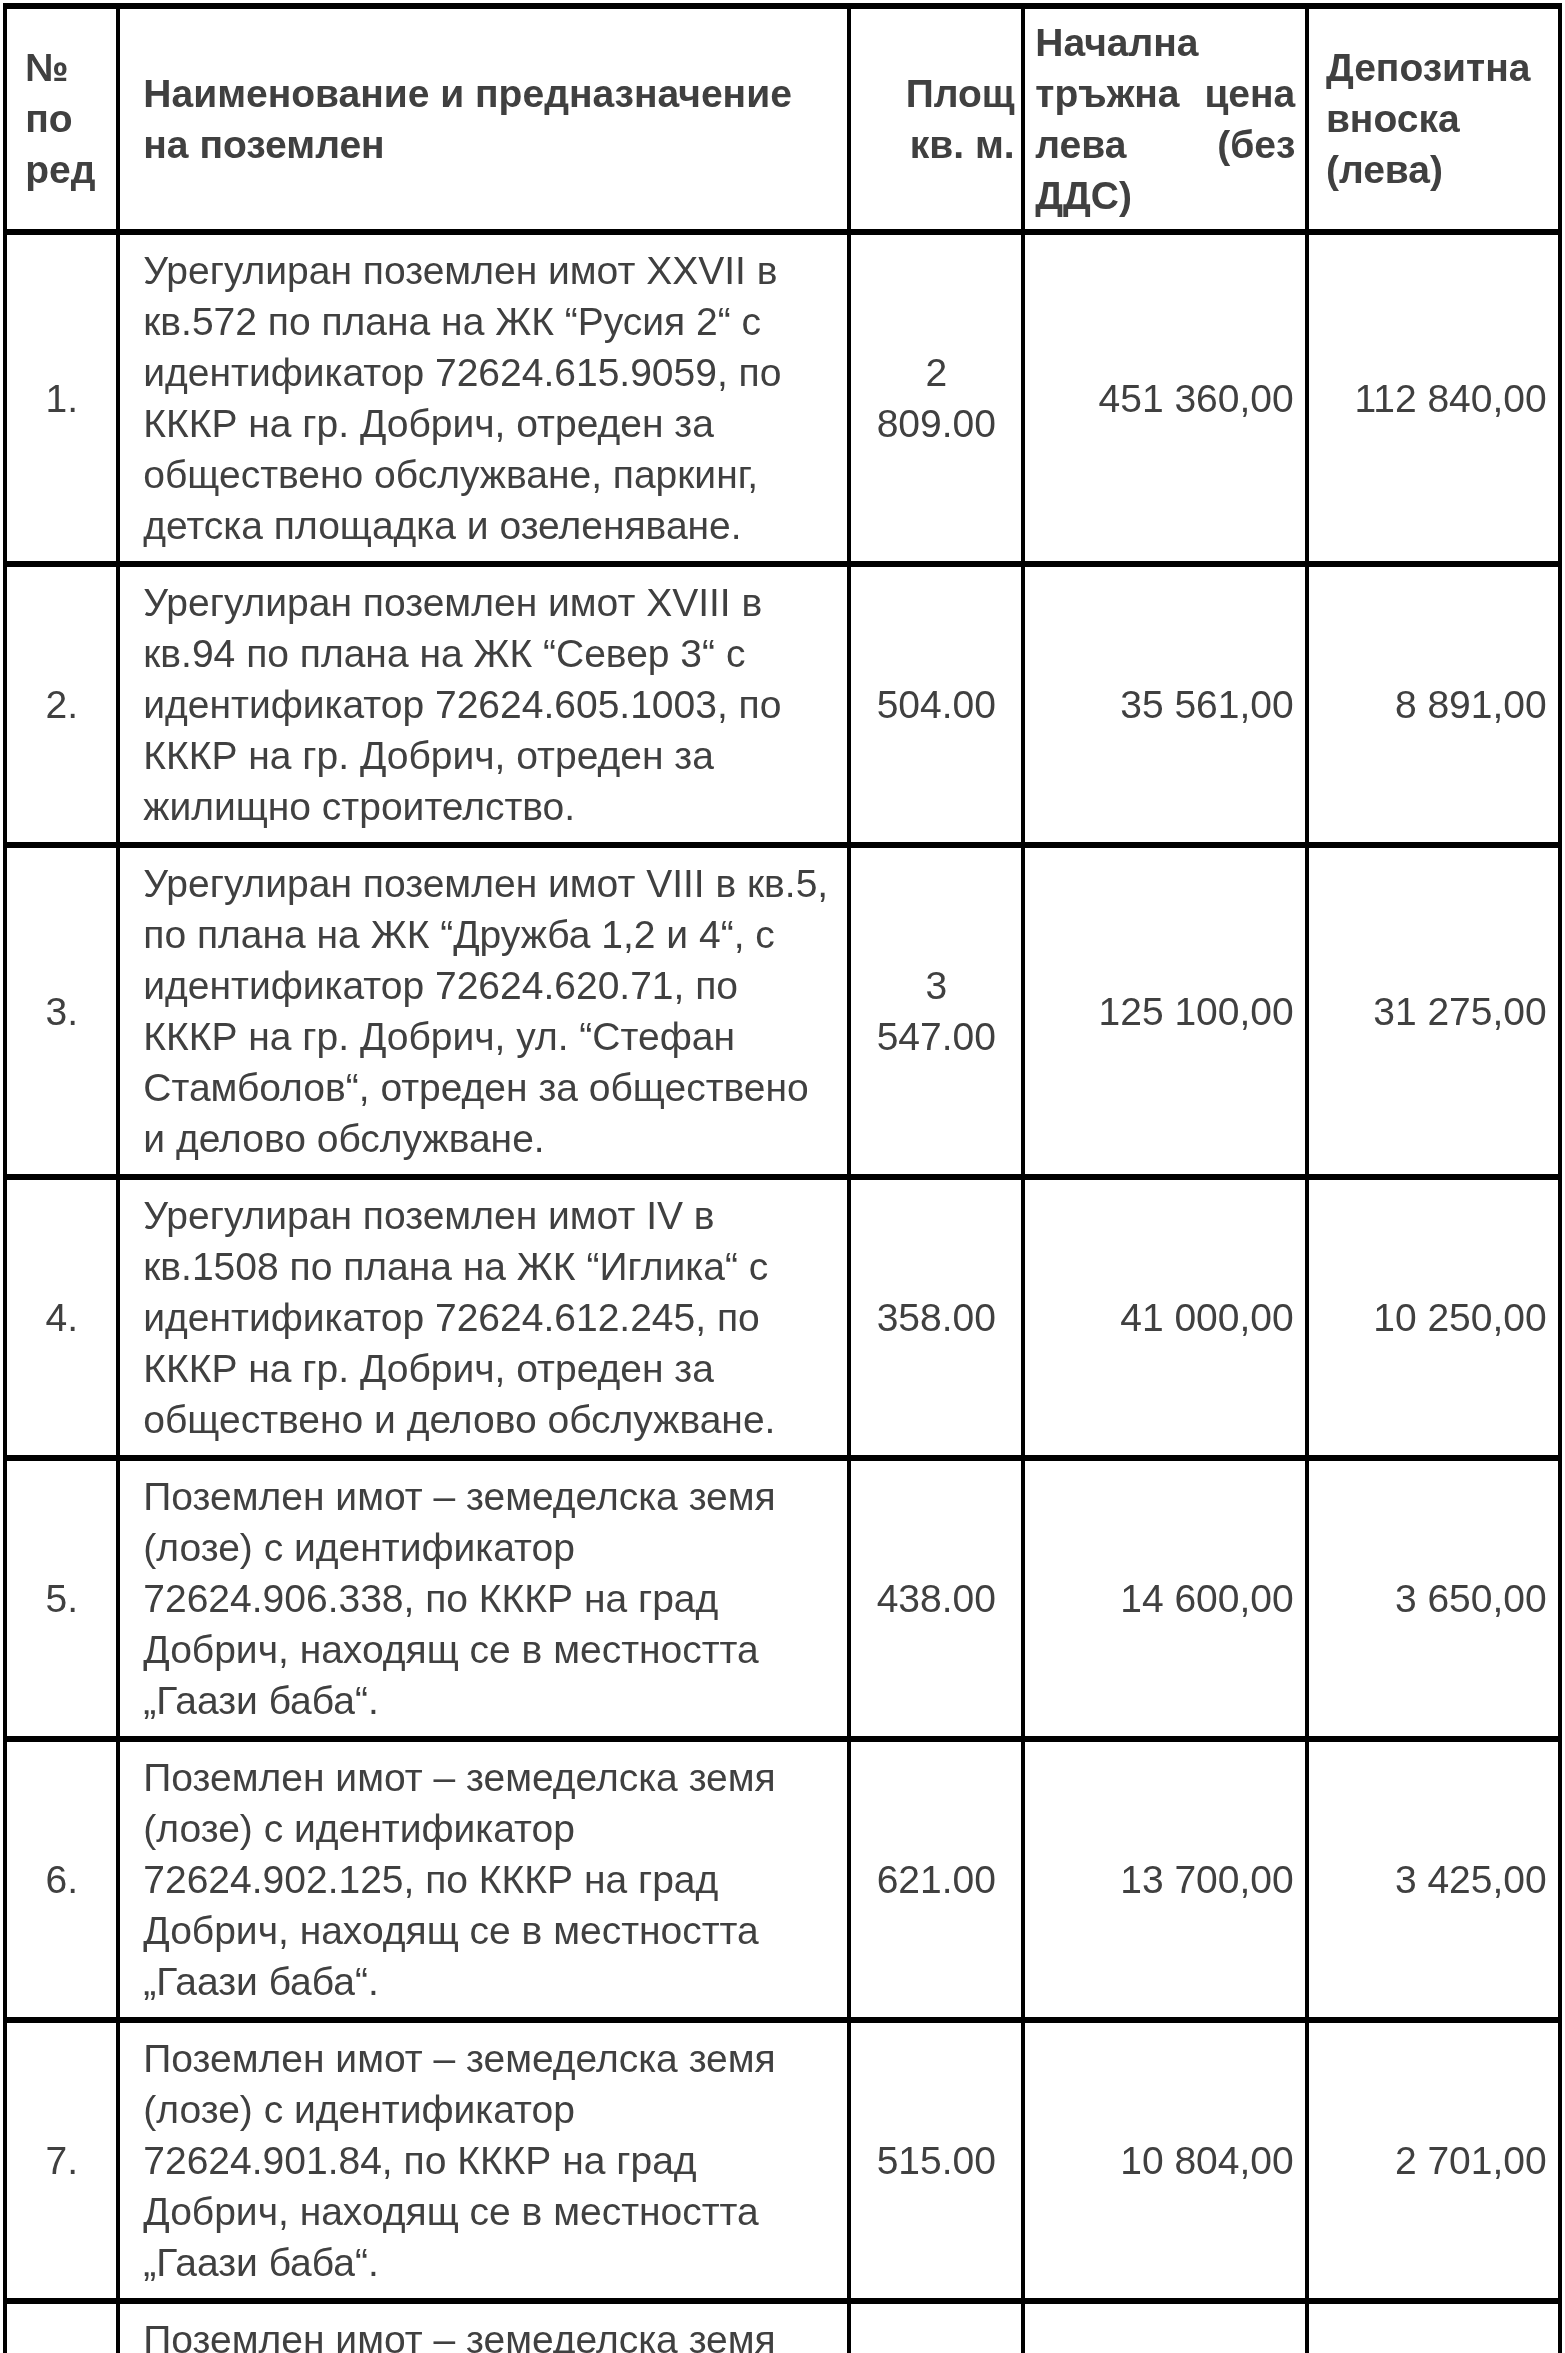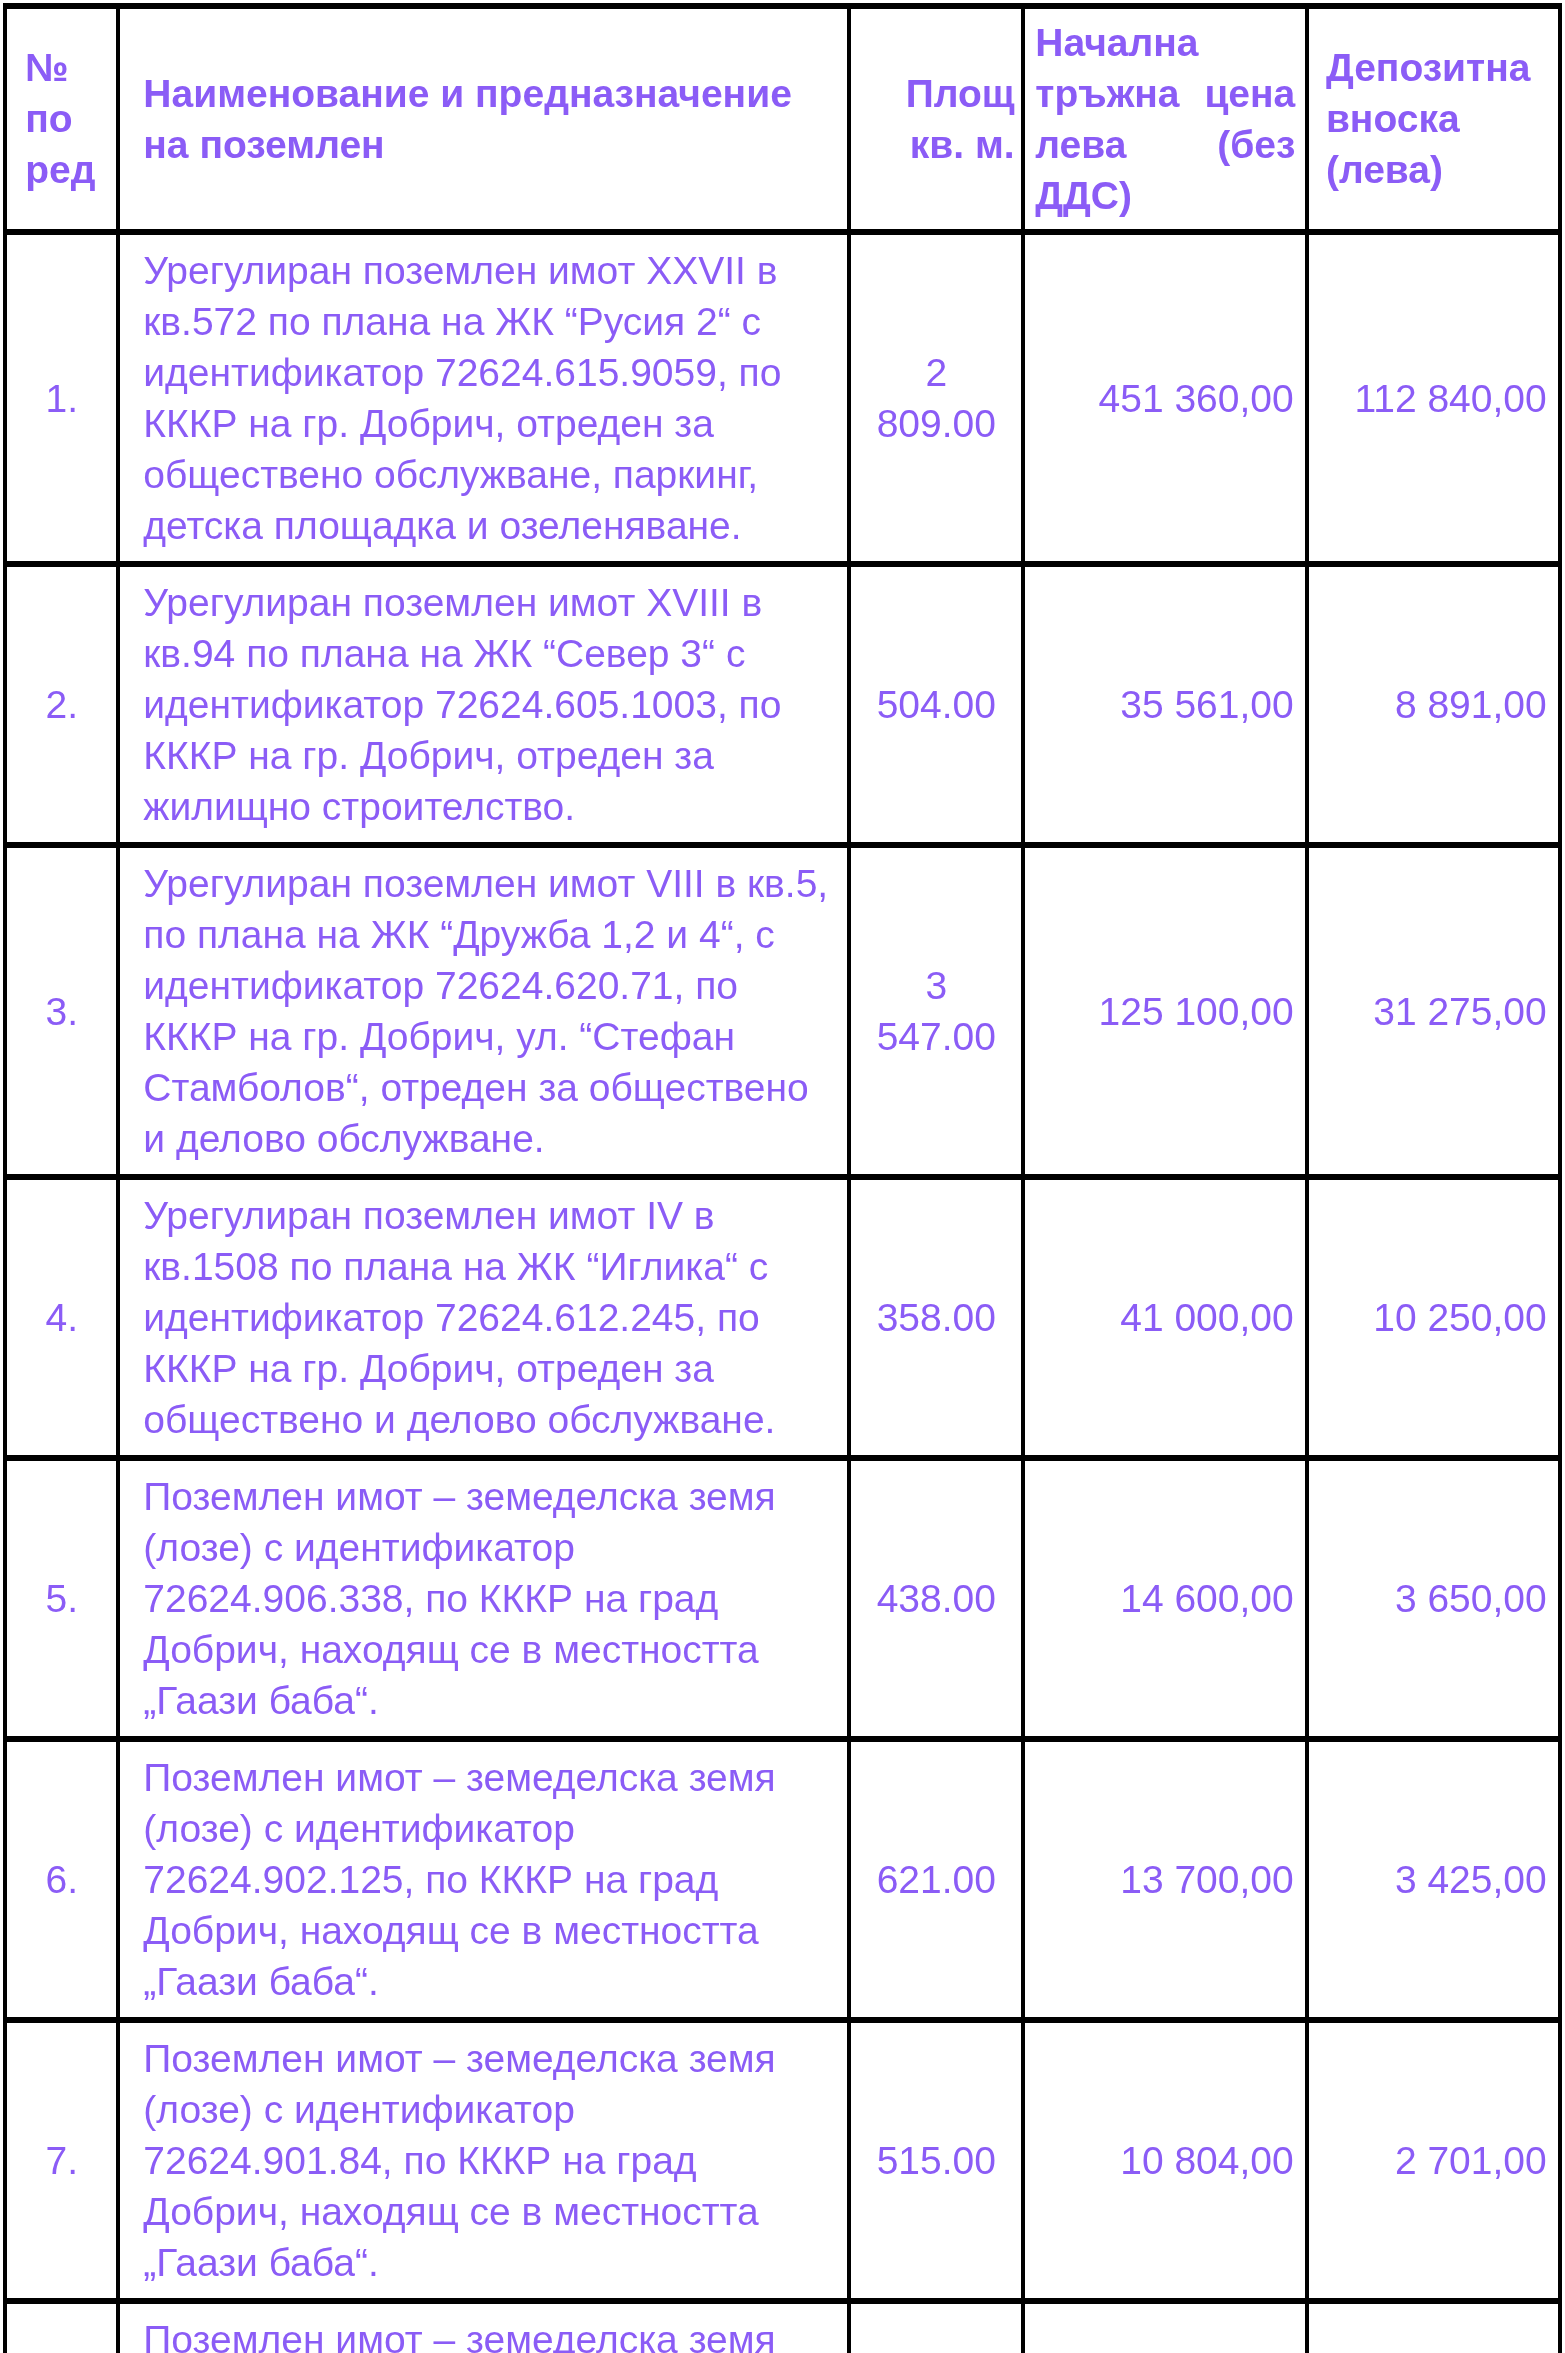--- a/index.html
+++ b/index.html
@@ -3,21 +3,21 @@
 <meta charset="utf-8">
 <style>
   html, body { margin: 0; padding: 0; background: #ffffff; }
   .page {
     position: relative;
     width: 1565px;
     height: 2354px;
     background: #ffffff;
     overflow: hidden;
     font-family: "Liberation Sans", "DejaVu Sans", sans-serif;
-    color: #8b5cf6;
+    color: #404040;
   }
   table.props {
     position: absolute;
     left: 3.3px;
     top: 2.5px;
     width: 1555px;
     border-collapse: collapse;
     table-layout: fixed;
   }
   col.c-num     { width: 113px; }

